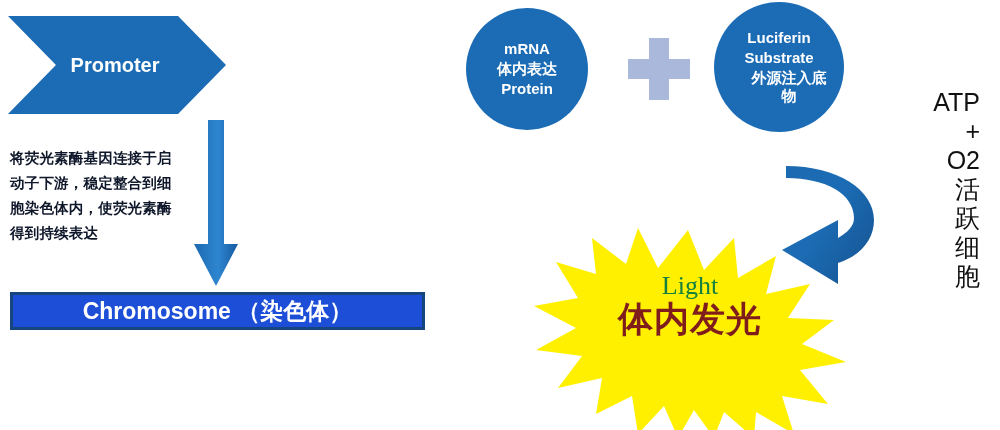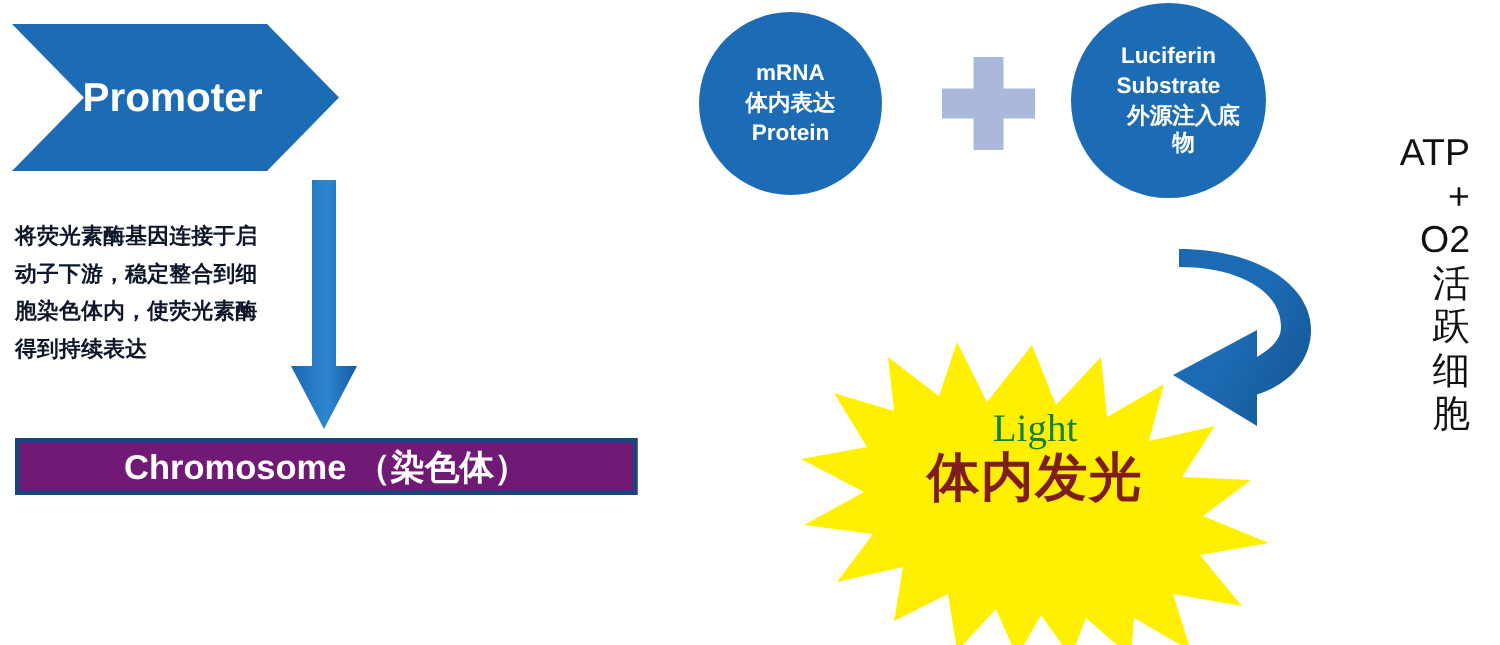--- a/index.html
+++ b/index.html
@@ -54,21 +54,21 @@
     padding-left: 24px;
     padding-right: 14px;
   }
   .chev-label {
     color: #ffffff;
     font-weight: bold;
     text-align: center;
     line-height: 1.12;
     white-space: nowrap;
   }
-  .chev-label.big { font-size: 27px; text-align: center; }
+  .chev-label.big { font-size: 20px; text-align: center; }
   .chev-label.luc { font-size: 25px; }
 
   
   .desc {
     position: absolute;
     left: 10px;
     top: 146px;
     width: 172px;
     color: #0f172a;
     font-size: 14.5px;
@@ -86,21 +86,21 @@
     height: 168px;
   }
 
   
   .chromosome {
     position: absolute;
     left: 10px;
     top: 292px;
     width: 415px;
     height: 38px;
-    background: #701a75;
+    background: #1d4ed8;
     border: 3px solid #17457E;
     box-sizing: border-box;
     display: flex;
     align-items: center;
     justify-content: center;
   }
   .chromosome-label {
     color: #ffffff;
     font-weight: bold;
     font-size: 23px;

